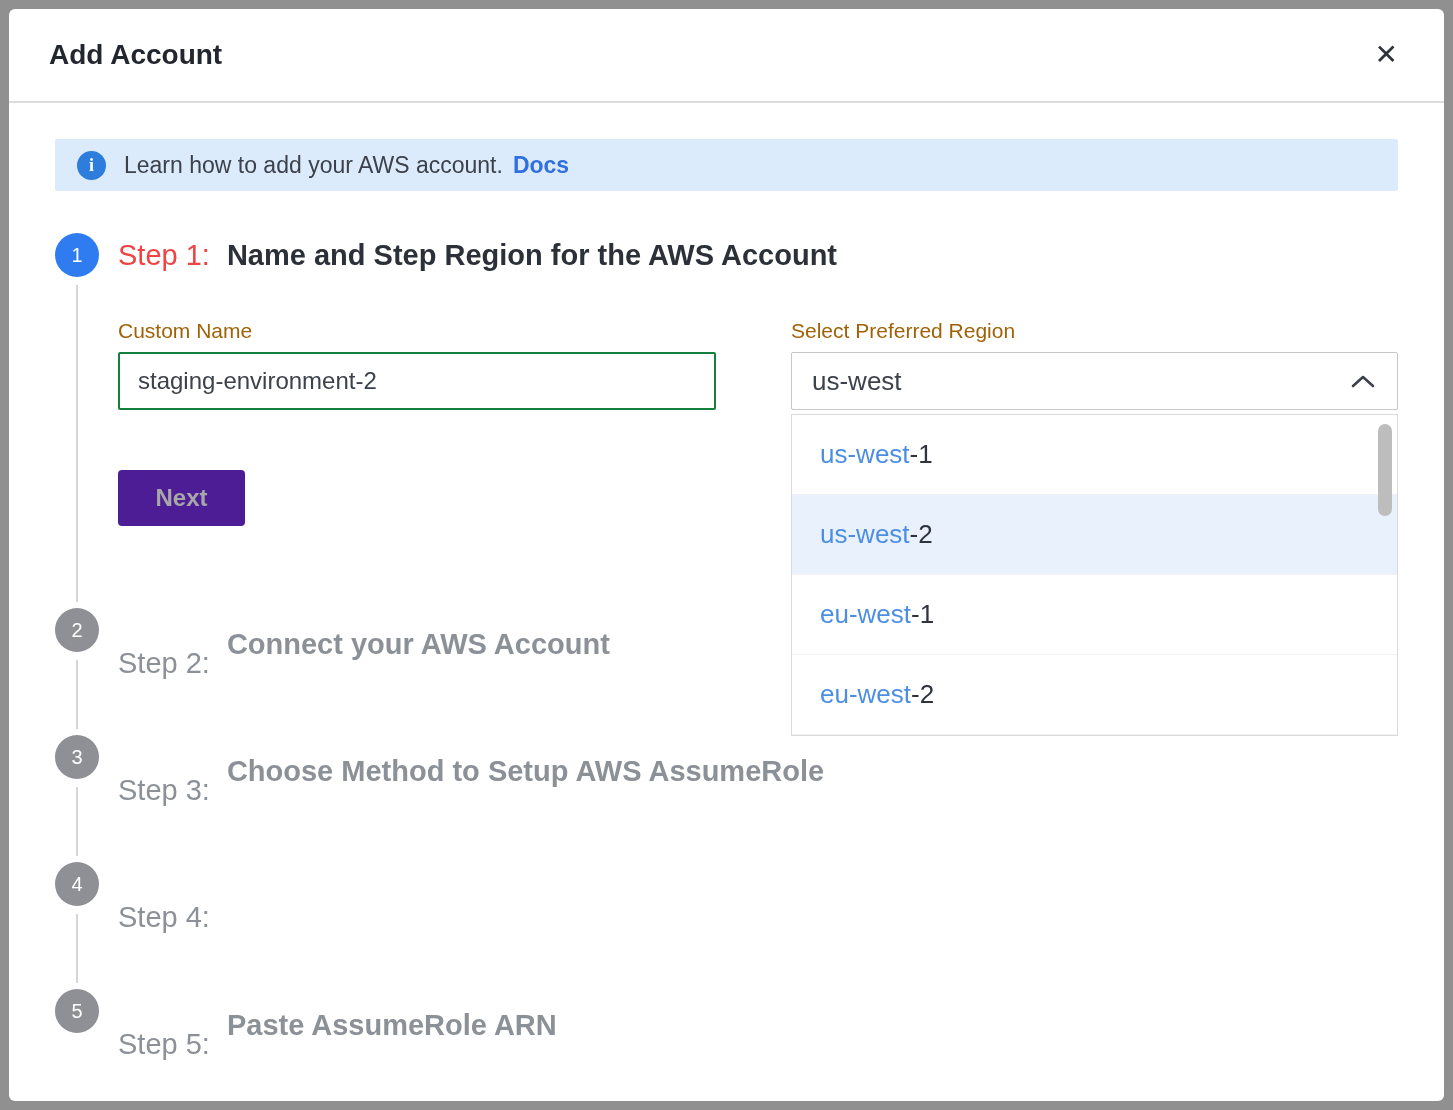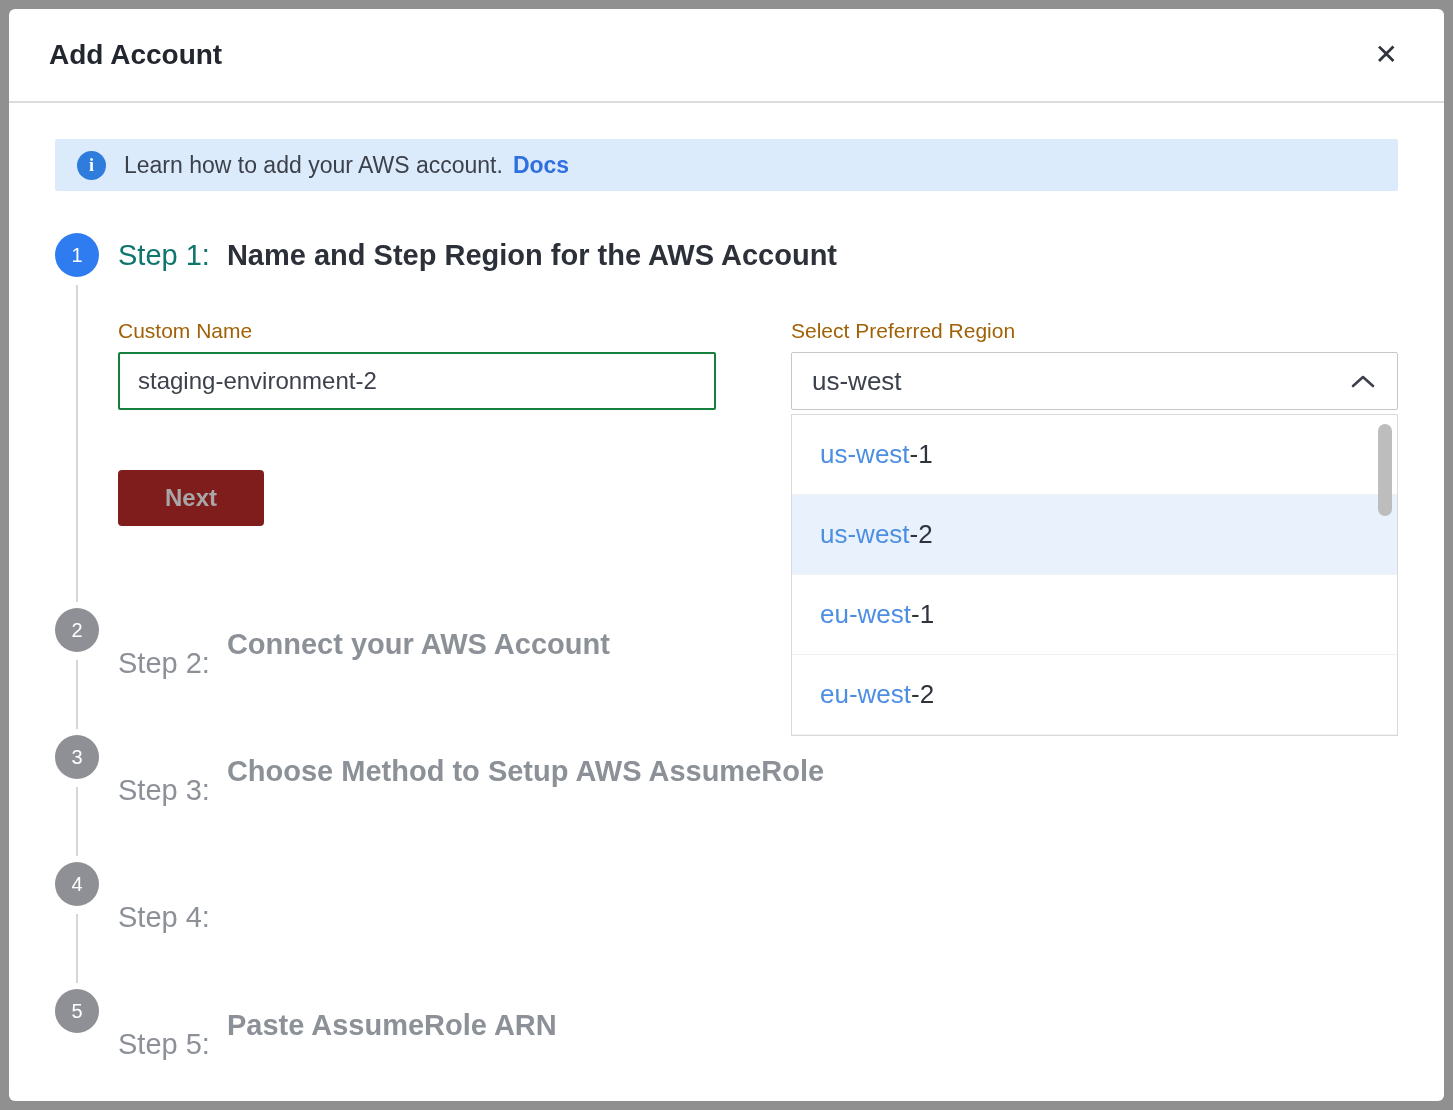--- a/index.html
+++ b/index.html
@@ -121,21 +121,21 @@
   }
   .step-main { flex: 1; }
   .step-heading {
     min-height: 44px;
     display: flex;
     align-items: center;
   }
   .step-prefix {
     font-size: 29px;
     font-weight: 400;
-    color: #0f766e;
+    color: #ef4444;
     margin-right: 17px;
     white-space: nowrap;
   }
   .step-title {
     font-size: 29px;
     font-weight: 700;
     color: #2c3038;
     white-space: nowrap;
   }
   .step.inactive-step .step-prefix { color: #8c9198; margin-top: 39px; }
@@ -214,23 +214,23 @@
     top: 9px;
     width: 14px;
     height: 92px;
     border-radius: 7px;
     background: #bdbdbd;
     cursor: pointer;
   }
   
   .next-btn {
     margin-top: 60px;
-    width: 146px;
+    width: 127px;
     height: 56px;
-    background: #7f1d1d;
+    background: #4c1d95;
     color: #a7a7a7;
     border: none;
     border-radius: 4px;
     font-size: 24px;
     font-weight: 700;
     font-family: "Liberation Sans", sans-serif;
     cursor: default;
   }
 </style>
 </head>

